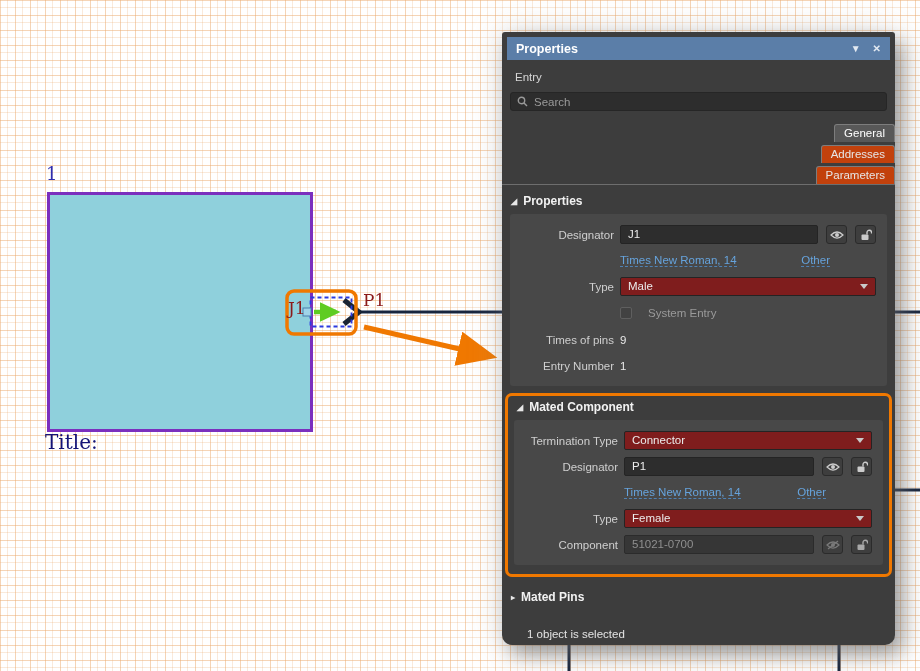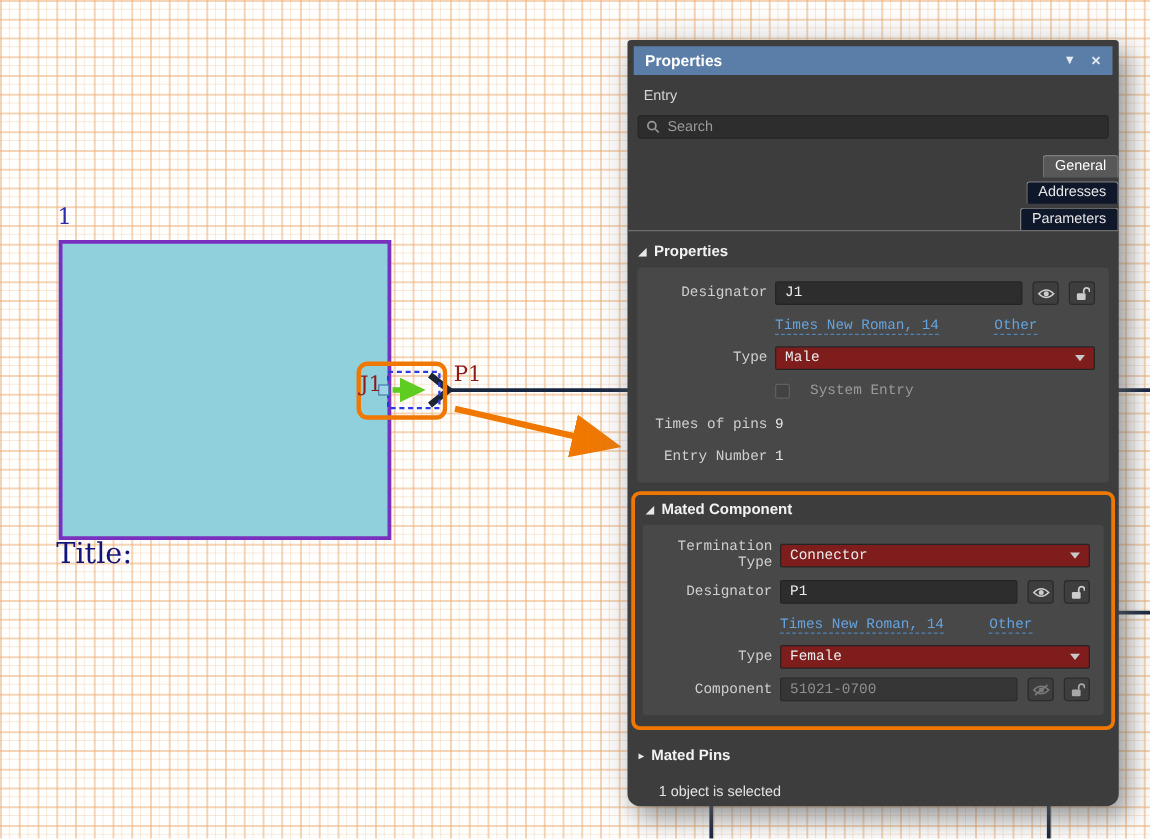--- a/index.html
+++ b/index.html
@@ -15,21 +15,21 @@
       linear-gradient(to bottom, rgba(235,170,110,0.25) 1px, transparent 1px);
     background-size: 15px 15px, 15px 15px, 15px 15px, 15px 15px;
     background-position: 0 0, 0 0, 7px 7px, 7px 7px;
   }
   .sheet-symbol {
     position:absolute; left:47px; top:192px; width:266px; height:240px;
     background:#8FD0DC; border:3px solid #7B2FBE; z-index:1;
   }
   .canvas-text { position:absolute; font-family:"DejaVu Serif","Liberation Serif",serif; z-index:6; }
   .lbl-1 { left:46px; top:163px; font-size:18px; color:#2D2DB0; }
-  .lbl-title { left:45px; top:430px; font-size:23px; color:#141478; }
+  .lbl-title { left:45px; top:430px; font-size:20px; color:#141478; }
   .lbl-j1 { left:288px; top:298px; font-size:17px; color:#8B1A1A; }
   .lbl-p1 { left:363px; top:290px; font-size:17px; color:#8B1A1A; }
   .overlay { position:absolute; left:0; top:0; z-index:5; pointer-events:none; }
 
   
   .panel {
     position:absolute; left:502px; top:32px; width:393px; height:613px; z-index:10;
     background:#3D3D3D; border-radius:3px 3px 10px 10px;
     box-shadow: 8px 10px 20px rgba(90,90,90,0.55), 0 0 34px rgba(150,150,150,0.30);
     color:#e6e6e6; font-size:11.5px;
@@ -40,27 +40,27 @@
   }
   .panel-header .spacer { flex:1; }
   .hdr-ico { color:#e3eaf2; font-size:10px; margin-left:12px; cursor:default; }
   .panel-sub { margin:11px 0 0 13px; color:#d6d6d6; }
   .searchbox {
     margin:9px 8px 0 8px; height:19px; background:#2D2D2D; border:1px solid #262626;
     border-radius:3px; display:flex; align-items:center; padding:0 6px; gap:6px; color:#9a9a9a;
   }
   .tabs { margin-top:13px; padding-left:17px; display:flex; gap:3px; align-items:flex-end; border-bottom:1px solid #6e6e6e;flex-direction:column; }
   .tab {
-    padding:2px 9px 3px 9px; background:#0f172a; color:#e6e6e6;
+    padding:2px 9px 3px 9px; background:#c2410c; color:#e6e6e6;
     border:1px solid #7d7d7d; border-bottom:none; border-radius:3px 3px 0 0; cursor:default;
   }
   .tab.active { background:#585858; color:#ffffff; }
   .sec-hdr { padding:9px 0 4px 9px; font-weight:bold; font-size:12px; color:#f2f2f2; display:flex; align-items:center; gap:6px; }
   .tri { font-size:8px; color:#e8e8e8; }
-  .group { margin:2px 8px 0 8px; background:#484848; border-radius:3px; padding:11px 0 11px 0;font-family:Liberation Mono, monospace; }
+  .group { margin:2px 8px 0 8px; background:#484848; border-radius:3px; padding:11px 0 11px 0; }
   .row { display:flex; align-items:center; margin-bottom:7px; min-height:19px; }
   .row:last-child { margin-bottom:0; }
   .lbl { width:104px; text-align:right; color:#cfcfcf; flex-shrink:0; }
   .ctl { flex:1; display:flex; align-items:center; margin:0 11px 0 6px; gap:8px; }
   .tbox { flex:1; height:19px; background:#2D2D2D; border:1px solid #242424; border-radius:2px;
           color:#ececec; line-height:17px; padding:0 7px; }
   .tbox.disabled { color:#8f8f8f; background:#363636; border-color:#2b2b2b; }
   .ibtn { width:21px; height:19px; background:#3E3E3E; border:1px solid #2B2B2B; border-radius:3px;
           display:flex; align-items:center; justify-content:center; flex-shrink:0; }
   .select { flex:1; height:19px; background:#7f1d1d; border:1px solid #242424; border-radius:2px;

